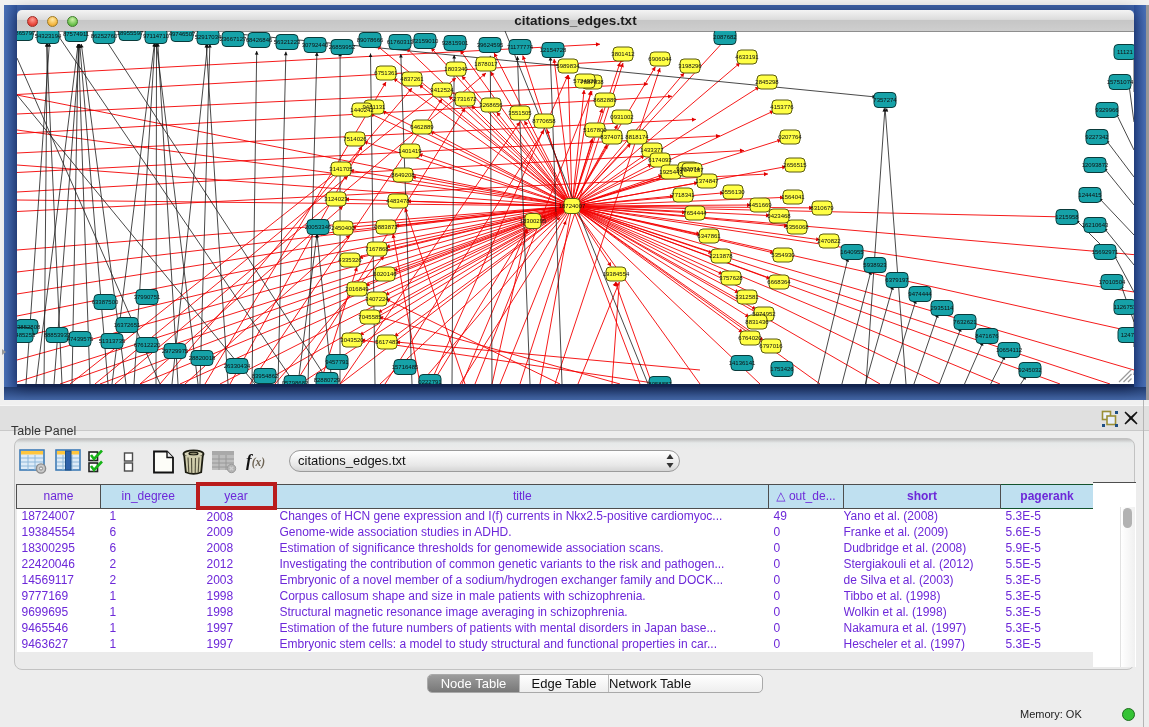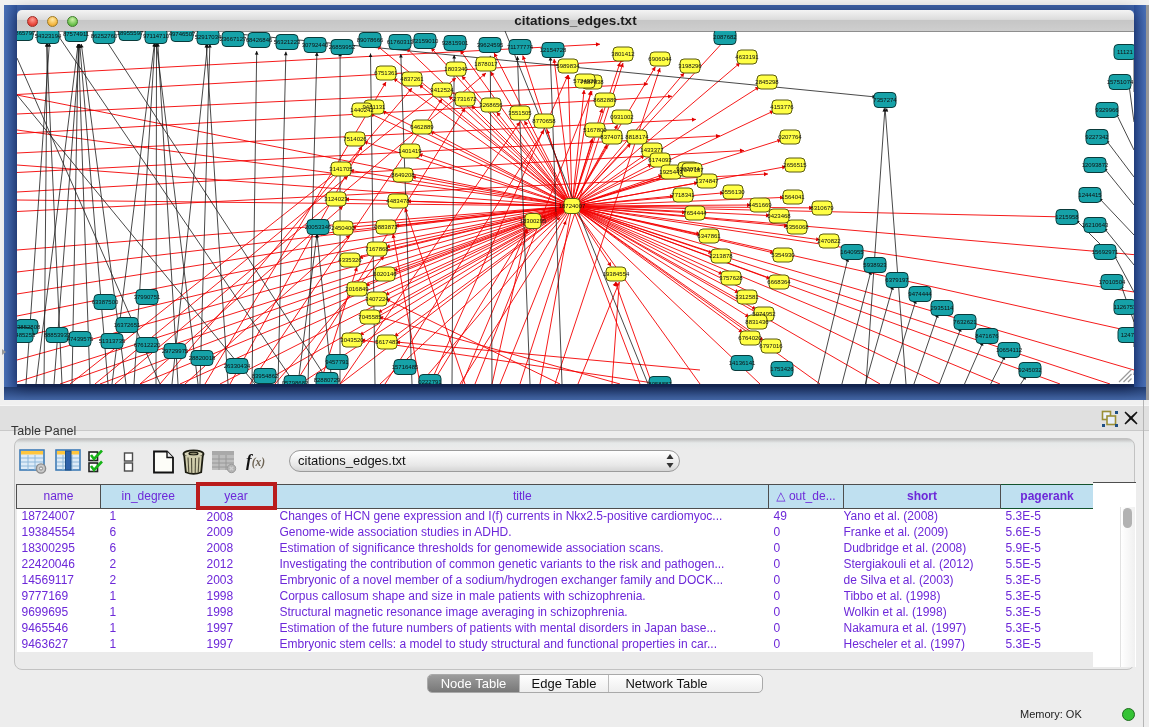--- a/index.html
+++ b/index.html
@@ -906,20 +906,20 @@
 td.c2,td.c3{padding-left:9px}
 </style>
 
 <div class="abs" style="left:1093px;top:482px;width:43px;height:185px;background:#fff;border-top:1px solid #4e4e4e"></div>
 <div class="abs" style="left:1120px;top:507px;width:15px;height:160px;background:linear-gradient(to right,#ffffff,#f0f0f0);border-left:1px solid #e2e2e2"></div>
 <div class="abs" style="left:1123px;top:508px;width:9px;height:20px;border-radius:5px;background:#b2b2b2"></div>
 
 <div class="abs" style="left:427px;top:674px;width:336px;height:19px;border:1px solid #a9a9a9;border-radius:5px;background:linear-gradient(#ffffff,#eeeeee);overflow:hidden;display:flex">
  <div style="width:91px;background:linear-gradient(#9c9c9c,#787878);color:#fff;text-align:center;font-size:13px;line-height:18px">Node Table</div>
  <div style="width:89px;color:#111;text-align:center;font-size:13px;line-height:18px;border-left:1px solid #bbb">Edge Table</div>
- <div style="width:116px;color:#111;text-align:center;font-size:13px;line-height:18px;border-left:1px solid #bbb">Network Table</div>
+ <div style="width:116px;color:#111;text-align:left;font-size:13px;line-height:18px;border-left:1px solid #bbb">Network Table</div>
 </div>
 
 <div class="abs" style="left:1020px;top:708px;width:97px;font-size:11px;color:#222">Memory: OK</div>
 <div class="abs" style="left:1122px;top:708px;width:13px;height:13px;border-radius:50%;background:#35c335;border:1px solid #1f6b1f"></div>
 <div class="abs" style="left:1143px;top:400px;width:1px;height:327px;background:#b5b5b5"></div>
 <svg class="abs" style="left:1px;top:348px" width="6" height="8" viewBox="0 0 6 8">
     <path d="M1 1 L5 4 L1 7 Z" fill="#9a9a9a"></path>
   </svg>
 </body></html>

